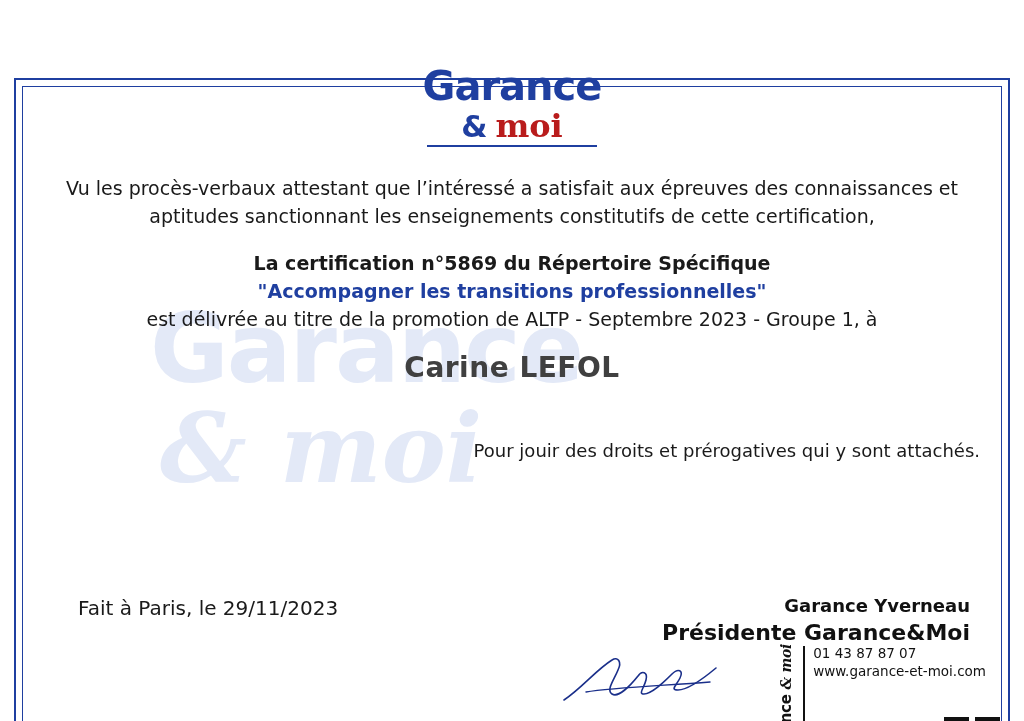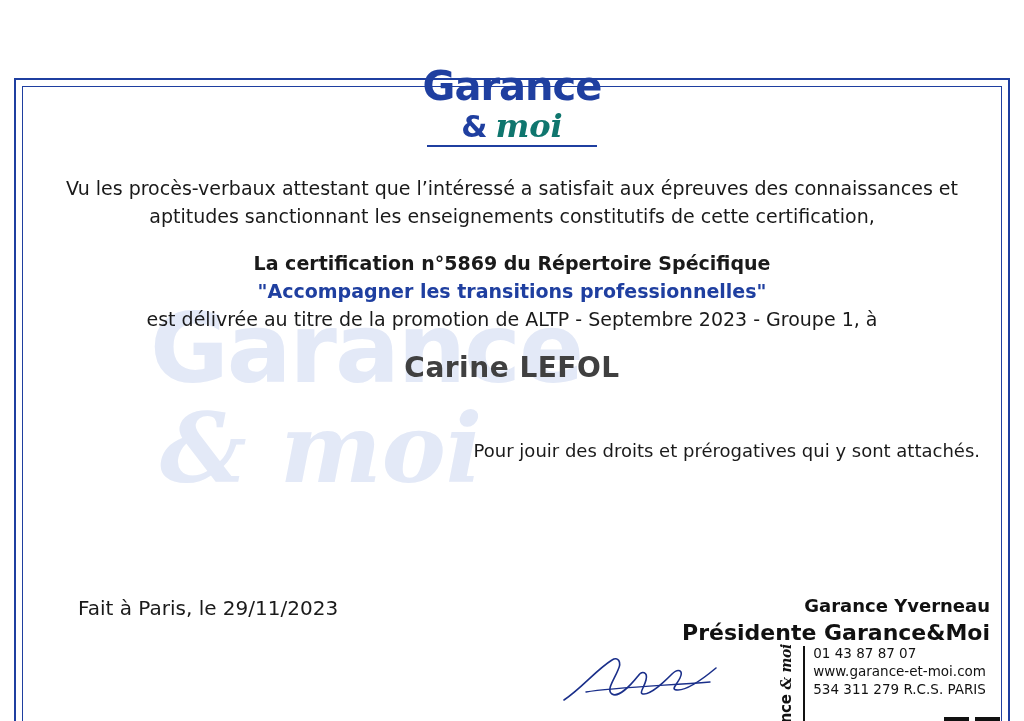--- a/index.html
+++ b/index.html
@@ -101,24 +101,23 @@
   }
   .logo-amp {
     font-family: "DejaVu Sans", sans-serif;
     font-weight: bold;
     font-size: 30px;
     color: #1f3fa0;
     line-height: 1;
   }
   .logo-moi {
     font-family: "DejaVu Serif", serif;
-    font-style: italic;
     font-weight: bold;
     font-size: 32px;
-    color: #0f766e;
+    color: #b91c1c;
     line-height: 1;
   }
   .logo-underline {
     width: 170px;
     height: 2px;
     background: #1f3fa0;
     margin: 3px auto 0 auto;
   }
 
   
@@ -174,21 +173,21 @@
   }
   .place-date {
     position: absolute;
     left: 78px;
     top: 10px;
     font-size: 20px;
     color: #1a1a1a;
   }
   .signature-block {
     position: absolute;
-    right: 34px;
+    right: 54px;
     top: 8px;
     width: 330px;
     text-align: right;
   }
   .sig-name {
     font-size: 18px;
     font-weight: bold;
     color: #111111;
     line-height: 1.35;
   }
@@ -321,21 +320,20 @@
 
     <div class="stamp">
       <div class="stamp-logo">
         <span>Garance</span>
         <span class="sl-moi">&amp; moi</span>
       </div>
       <div class="stamp-divider"></div>
       <div class="stamp-lines">
         <div>01 43 87 87 07</div>
         <div>www.garance-et-moi.com</div>
-        <div>534 311 279 R.C.S. PARIS</div>
       </div>
     </div>
 
   </div>
 
   <div class="qr">
     <div class="qr-grid" id="qr-grid">
         <i class="on"></i>
         <i class="on"></i>
         <i class="on"></i>

